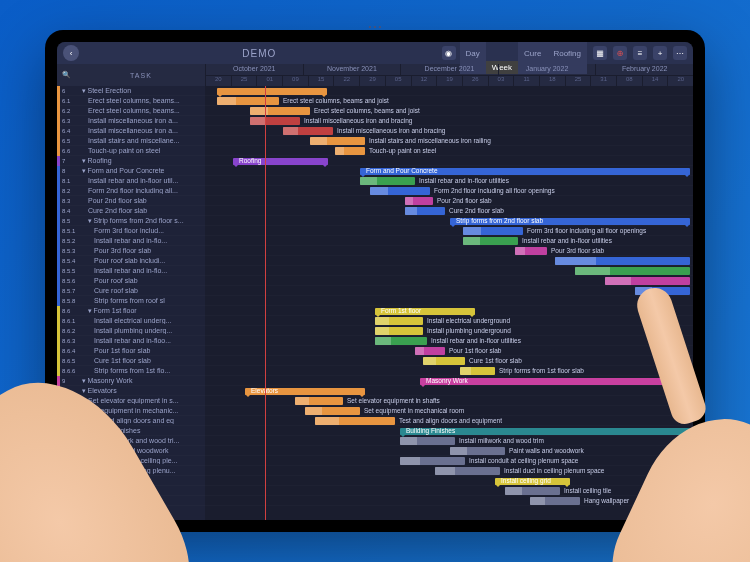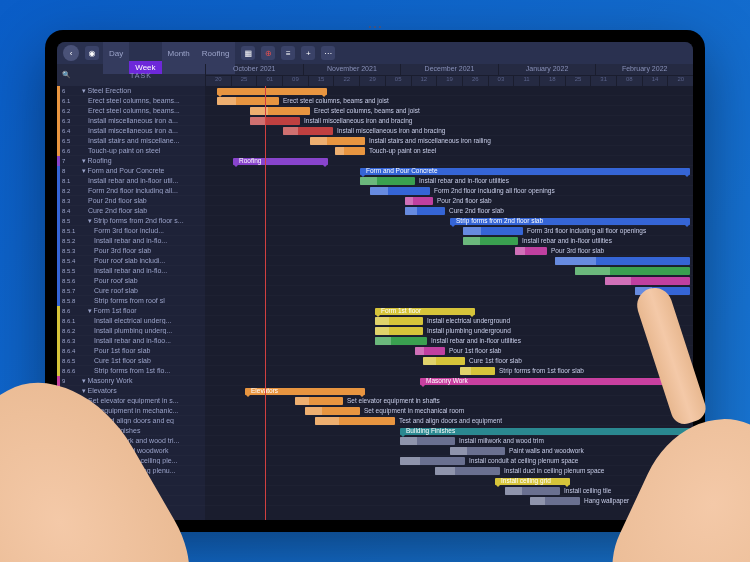--- a/index.html
+++ b/index.html
@@ -4,21 +4,21 @@
 <style>
 * { margin: 0; padding: 0; box-sizing: border-box; }
 body { background: linear-gradient(135deg, #0a5dc7 0%, #1976d2 100%); font-family: -apple-system, Helvetica, Arial, sans-serif; width: 750px; height: 562px; overflow: hidden; position: relative; }
 .tablet { position: absolute; left: 45px; top: 30px; width: 660px; height: 502px; background: #000; border-radius: 18px; padding: 12px; box-shadow: 0 20px 60px rgba(0,0,0,0.4); }
 .screen { width: 100%; height: 100%; background: #1a1d2e; border-radius: 8px; overflow: hidden; position: relative; }
 .toolbar { height: 22px; background: #2a3150; display: flex; align-items: center; padding: 0 6px; gap: 4px; }
 .back-btn { width: 16px; height: 16px; background: #4a5278; border-radius: 50%; display: flex; align-items: center; justify-content: center; color: #fff; font-size: 8px; }
 .title { flex: 1; text-align: center; color: #9ba3c9; font-size: 10px; letter-spacing: 1px; }
 .zoom-group { display: flex; gap: 0; }
 .zoom-btn { padding: 2px 6px; background: #343b5e; color: #9ba3c9; font-size: 8px; border: none; cursor: pointer; }
-.zoom-btn.active { background: #6d28d9; color: #fff; margin-top: 29px; }
+.zoom-btn.active { background: #404040; color: #fff; margin-top: 29px; }
 .tool-icon { width: 14px; height: 14px; background: #3a4268; border-radius: 3px; margin-left: 2px; display: inline-flex; align-items: center; justify-content: center; font-size: 8px; color: #fff; }
 .header { height: 22px; background: #252a42; display: flex; font-size: 7px; color: #8890b8; }
 .header-left { width: 148px; display: flex; align-items: center; }
 .search-icon { width: 20px; text-align: center; }
 .task-header { flex: 1; text-align: center; letter-spacing: 1px; }
 .timeline-header { flex: 1; position: relative; }
 .months { display: flex; height: 11px; }
 .month { flex: 1; text-align: center; border-left: 1px solid #1a1d2e; padding-top: 1px; }
 .days { display: flex; height: 11px; border-top: 1px solid #1a1d2e; }
 .day { flex: 1; text-align: center; font-size: 6px; border-left: 1px solid #1a1d2e; color: #5a628a; }
@@ -47,25 +47,26 @@
 .dots { position: absolute; left: 50%; top: -8px; transform: translateX(-50%); color: #4a5278; font-size: 8px; }
 </style>
 </head>
 <body>
 
 <div class="tablet">
   <div class="dots">• • •</div>
   <div class="screen">
     <div class="toolbar">
       <div class="back-btn">‹</div>
+      <div class="title">DEMO</div>
       <div class="tool-icon">◉</div>
       <div class="zoom-group">
         <button class="zoom-btn">Day</button>
         <button class="zoom-btn active">Week</button>
-        <button class="zoom-btn">Month</button>
+        <button class="zoom-btn">Cure</button>
         <button class="zoom-btn">Roofing</button>
       </div>
       <div class="tool-icon">▦</div>
       <div class="tool-icon" style="color:#e85050">⊕</div>
       <div class="tool-icon">≡</div>
       <div class="tool-icon">+</div>
       <div class="tool-icon">⋯</div>
     </div>
     <div class="header">
       <div class="header-left">

